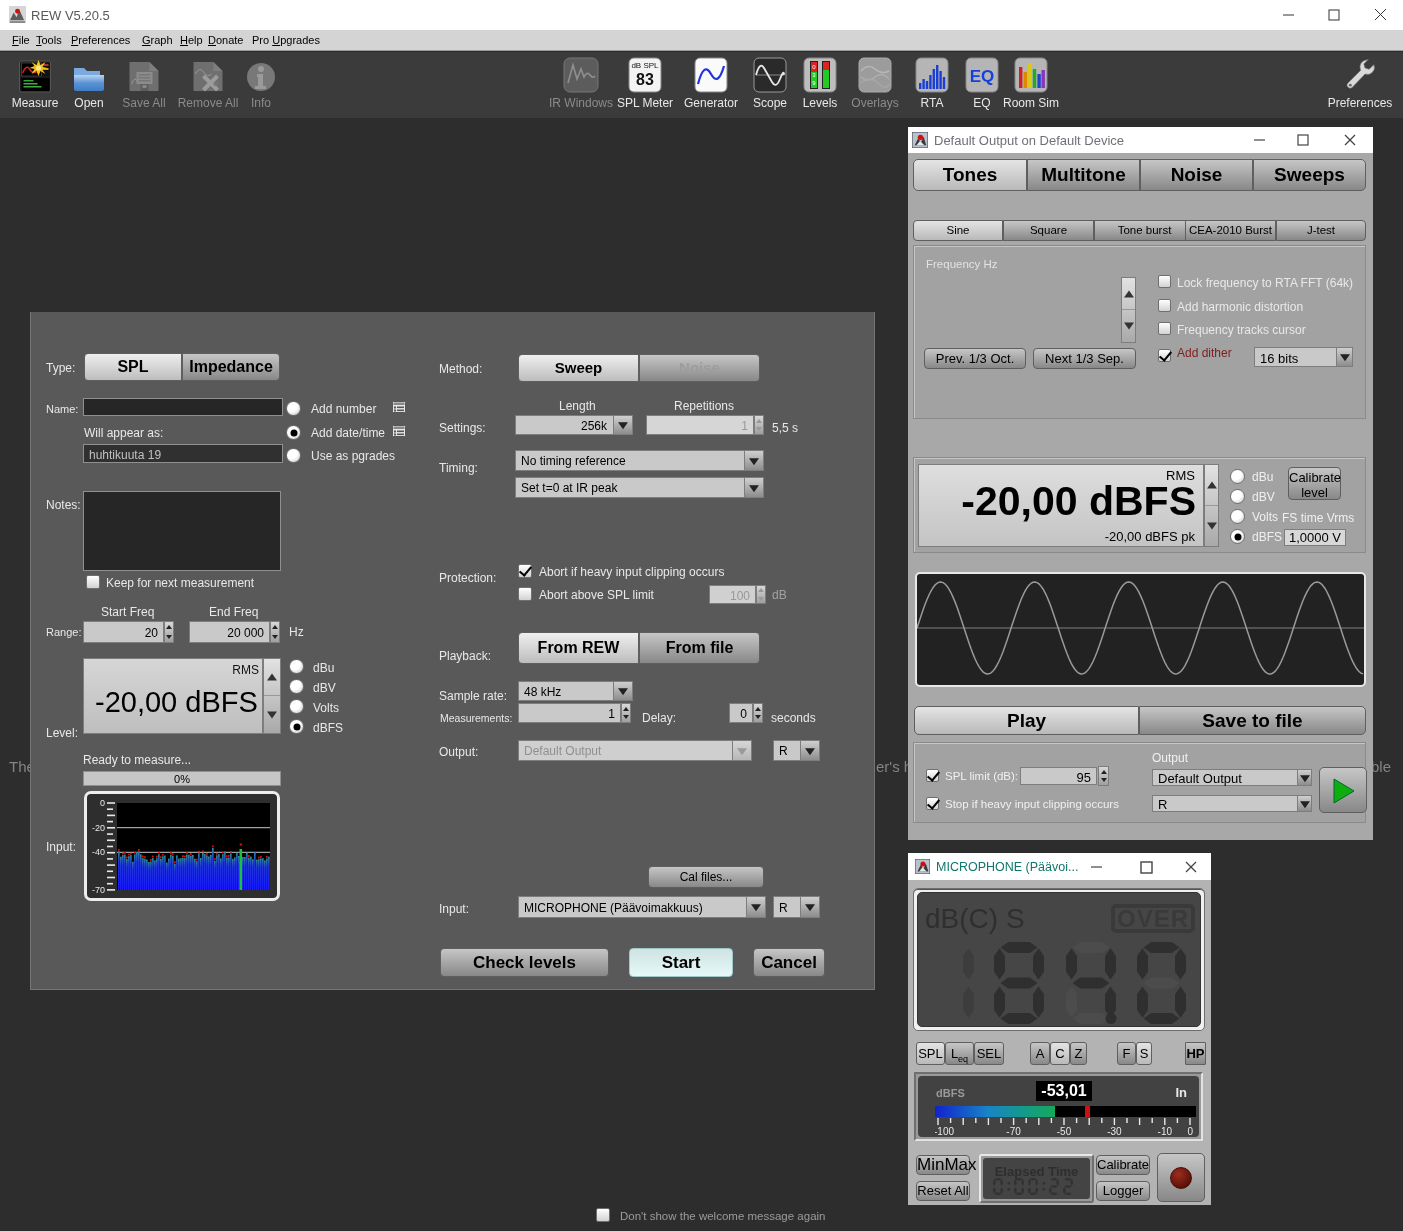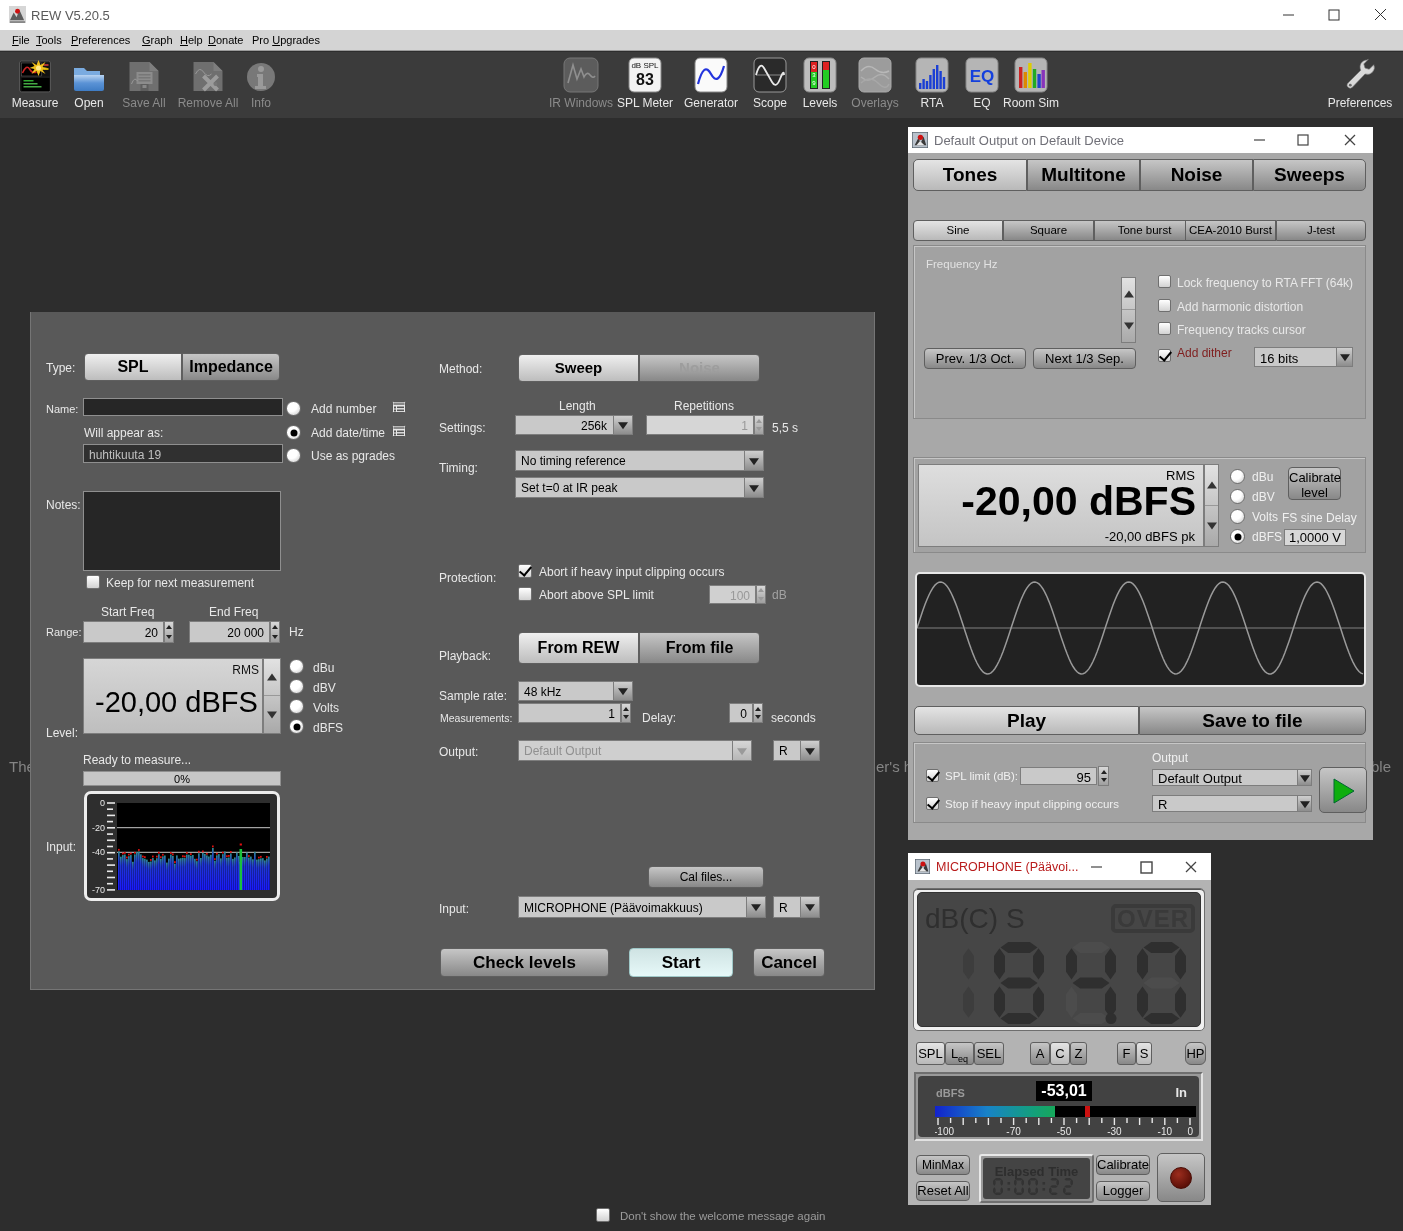--- a/index.html
+++ b/index.html
@@ -625,21 +625,21 @@
       </div>
     <div class="radio" style="left:316px;top:11px"></div>
       <span class="abs" style="left:338px;top:12px;font-size:12px;color:#f0f0f0">dBu</span>
     <div class="radio" style="left:316px;top:31px"></div>
       <span class="abs" style="left:338px;top:32px;font-size:12px;color:#f0f0f0">dBV</span>
     <div class="radio" style="left:316px;top:51px"></div>
       <span class="abs" style="left:338px;top:52px;font-size:12px;color:#f0f0f0">Volts</span>
     <div class="radio on" style="left:316px;top:71px"></div>
       <span class="abs" style="left:338px;top:72px;font-size:12px;color:#f0f0f0">dBFS</span>
     <div class="btn" style="left:374px;top:9px;width:53px;height:33px;font-size:13px;line-height:15px;font-weight:normal;padding-top:2px">Calibrate<br>level</div>
-    <span class="abs" style="left:368px;top:53px;font-size:12px;color:#f0f0f0">FS sine Delay</span>
+    <span class="abs" style="left:368px;top:53px;font-size:12px;color:#f0f0f0">FS time Vrms</span>
     <div class="abs" style="left:370px;top:71px;width:62px;height:17px;background:#d8d8d8;border:1px solid #7d7d7d;font-size:13px;color:#000;text-align:center;line-height:15px">1,0000 V</div>
   </div>
 
   <div class="abs" style="left:7px;top:445px;width:451px;height:115px;background:#222;border:2px solid #e8e8e8;border-radius:5px">
     <svg width="447" height="111" viewBox="0 0 447 111">
       <line x1="0" y1="54" x2="447" y2="54" stroke="#808080" stroke-width="1"></line>
       <path d="M0,54.0 L2,47.9 L4,41.9 L6,36.1 L8,30.6 L10,25.5 L12,21.0 L14,17.0 L16,13.7 L18,11.1 L20,9.3 L22,8.2 L24,8.0 L26,8.6 L28,10.0 L30,12.2 L32,15.2 L34,18.8 L36,23.1 L38,27.9 L40,33.1 L42,38.8 L44,44.7 L46,50.8 L48,56.9 L50,63.0 L52,68.9 L54,74.6 L56,79.9 L58,84.7 L60,89.0 L62,92.7 L64,95.6 L66,97.9 L68,99.3 L70,100.0 L72,99.8 L74,98.8 L76,97.0 L78,94.5 L80,91.2 L82,87.3 L84,82.7 L86,77.7 L88,72.2 L90,66.5 L92,60.4 L94,54.3 L96,48.2 L98,42.2 L100,36.4 L102,30.9 L104,25.8 L106,21.2 L108,17.2 L110,13.8 L112,11.2 L114,9.3 L116,8.3 L118,8.0 L120,8.6 L122,9.9 L124,12.1 L126,15.0 L128,18.6 L130,22.8 L132,27.6 L134,32.8 L136,38.5 L138,44.4 L140,50.4 L142,56.6 L144,62.7 L146,68.6 L148,74.3 L150,79.6 L152,84.5 L154,88.8 L156,92.5 L158,95.5 L160,97.8 L162,99.3 L164,100.0 L166,99.8 L168,98.9 L170,97.1 L172,94.6 L174,91.4 L176,87.5 L178,83.0 L180,78.0 L182,72.5 L184,66.8 L186,60.8 L188,54.6 L190,48.5 L192,42.5 L194,36.7 L196,31.1 L198,26.0 L200,21.4 L202,17.4 L204,14.0 L206,11.3 L208,9.4 L210,8.3 L212,8.0 L214,8.5 L216,9.9 L218,12.0 L220,14.8 L222,18.4 L224,22.6 L226,27.3 L228,32.6 L230,38.2 L232,44.1 L234,50.1 L236,56.3 L238,62.4 L240,68.3 L242,74.0 L244,79.3 L246,84.2 L248,88.6 L250,92.3 L252,95.4 L254,97.7 L256,99.2 L258,99.9 L260,99.8 L262,98.9 L264,97.2 L266,94.8 L268,91.6 L270,87.7 L272,83.2 L274,78.2 L276,72.8 L278,67.1 L280,61.1 L282,55.0 L284,48.8 L286,42.8 L288,37.0 L290,31.4 L292,26.3 L294,21.6 L296,17.6 L298,14.2 L300,11.5 L302,9.5 L304,8.3 L306,8.0 L308,8.5 L310,9.8 L312,11.8 L314,14.7 L316,18.2 L318,22.3 L320,27.1 L322,32.3 L324,37.9 L326,43.7 L328,49.8 L330,55.9 L332,62.0 L334,68.0 L336,73.7 L338,79.1 L340,84.0 L342,88.4 L344,92.1 L346,95.2 L348,97.6 L350,99.1 L352,99.9 L354,99.9 L356,99.0 L358,97.4 L360,94.9 L362,91.8 L364,87.9 L366,83.5 L368,78.5 L370,73.1 L372,67.4 L374,61.4 L376,55.3 L378,49.2 L380,43.1 L382,37.3 L384,31.7 L386,26.5 L388,21.9 L390,17.8 L392,14.3 L394,11.6 L396,9.6 L398,8.4 L400,8.0 L402,8.4 L404,9.7 L406,11.7 L408,14.5 L410,18.0 L412,22.1 L414,26.8 L416,32.0 L418,37.6 L420,43.4 L422,49.5 L424,55.6 L426,61.7 L428,67.7 L430,73.4 L432,78.8 L434,83.7 L436,88.1 L438,91.9 L440,95.1 L442,97.5 L444,99.1 L446,99.9" fill="none" stroke="#9a9a9a" stroke-width="1.5"></path>
     </svg>
   </div>
 
@@ -674,21 +674,21 @@
 
 <div id="spl" class="abs" style="left:908px;top:853px;width:303px;height:352px;background:#b3b3b3">
 
   <div class="abs" style="left:0;top:0;width:303px;height:27px;background:#ffffff">
     <svg class="abs" style="left:7px;top:6px" width="15" height="15" viewBox="0 0 18 18">
       <rect x="0" y="0" width="18" height="18" fill="#b9c2cc" stroke="#55606a" stroke-width="1.5"></rect>
       <path d="M3 15 L7 7 L10 12 L13 5 L16 15 Z" fill="#3a3a3a"></path>
       <path d="M5 15 L9 10 L14 15 Z" fill="#e8e8e8"></path>
       <circle cx="9.5" cy="6" r="3" fill="#cc1111"></circle>
     </svg>
-    <span class="abs" style="left:28px;top:7px;font-size:12.5px;color:#b91c1c">MICROPHONE (Päävoi...</span>
+    <span class="abs" style="left:28px;top:7px;font-size:12.5px;color:#0f766e">MICROPHONE (Päävoi...</span>
     <svg class="abs" style="left:180px;top:6px" width="115" height="15" viewBox="0 0 115 15">
       <line x1="3" y1="8" x2="14" y2="8" stroke="#444" stroke-width="1.2"></line>
       <rect x="53" y="3" width="11" height="11" fill="none" stroke="#444" stroke-width="1.4"></rect>
       <line x1="98" y1="3" x2="108" y2="13" stroke="#444" stroke-width="1.2"></line>
       <line x1="108" y1="3" x2="98" y2="13" stroke="#444" stroke-width="1.2"></line>
     </svg>
   </div>
 
   <div class="abs" style="left:5px;top:35px;width:292px;height:143px;background:#f0f0f0;border:1px solid #6e6e6e;border-radius:5px;box-shadow:inset 0 1px 0 #555">
     <div class="abs" style="left:3px;top:3px;width:284px;height:135px;background:#464646;border-radius:5px;border:1px solid #333">
@@ -724,21 +724,21 @@
   </div>
 
   <div class="btn lit" style="left:8px;top:189px;width:29px;height:23px;font-size:13px;line-height:21px;font-weight:normal;border-radius:3px">SPL</div>
   <div class="btn" style="left:37px;top:189px;width:29px;height:23px;font-size:13px;line-height:21px;font-weight:normal;border-radius:3px">L<sub style="font-size:9px">eq</sub></div>
   <div class="btn" style="left:66px;top:189px;width:30px;height:23px;font-size:13px;line-height:21px;font-weight:normal;border-radius:3px">SEL</div>
   <div class="btn" style="left:122px;top:189px;width:20px;height:23px;font-size:13px;line-height:21px;font-weight:normal;border-radius:3px">A</div>
   <div class="btn lit" style="left:142px;top:189px;width:20px;height:23px;font-size:13px;line-height:21px;font-weight:normal;border-radius:3px">C</div>
   <div class="btn" style="left:162px;top:189px;width:17px;height:23px;font-size:13px;line-height:21px;font-weight:normal;border-radius:3px">Z</div>
   <div class="btn" style="left:209px;top:189px;width:19px;height:23px;font-size:13px;line-height:21px;font-weight:normal;border-radius:3px">F</div>
   <div class="btn lit" style="left:228px;top:189px;width:16px;height:23px;font-size:13px;line-height:21px;font-weight:normal;border-radius:3px">S</div>
-  <div class="btn" style="left:277px;top:189px;width:21px;height:23px;font-size:13px;line-height:21px;font-weight:normal;border-radius:6px">HP</div>
+  <div class="btn" style="left:277px;top:189px;width:21px;height:23px;font-size:13px;line-height:21px;font-weight:bold;border-radius:1px">HP</div>
 
   <div class="abs" style="left:6px;top:219px;width:289px;height:69px;background:#9a9a9a;border:2px solid;border-color:#6f6f6f #e2e2e2 #e2e2e2 #6f6f6f">
     <div class="abs" style="left:2px;top:2px;width:281px;height:61px;background:#424242;border-radius:4px">
       <span class="abs" style="left:18px;top:11px;font-size:11px;font-weight:bold;color:#9a9a9a">dBFS</span>
       <div class="abs" style="left:118px;top:5px;width:56px;height:20px;background:#000;color:#fff;font-size:16px;font-weight:bold;text-align:center;line-height:20px">-53,01</div>
       <span class="abs" style="right:12px;top:9px;font-size:13px;font-weight:bold;color:#e8e8e8">In</span>
       <div class="abs" style="left:17px;top:30px;width:261px;height:11px;background:linear-gradient(90deg,#1222cc 0%,#1883c8 20%,#13a07a 38%,#16a85a 46%,#000 46%,#000 57.5%,#cc1111 57.5%,#cc1111 59.5%,#000 59.5%,#000 100%)"></div>
       <svg class="abs" style="left:17px;top:41px" width="262" height="20" viewBox="0 0 262 20">
           <line x1="3.0" y1="1" x2="3.0" y2="8" stroke="#e8e8e8" stroke-width="1.4"></line>
           <line x1="15.6" y1="1" x2="15.6" y2="6" stroke="#e8e8e8" stroke-width="1.4"></line>
@@ -764,21 +764,21 @@
           <text x="-1.0" y="18" font-size="10" fill="#e8e8e8" text-anchor="start" font-family="Liberation Sans">-100</text>
           <text x="78.6" y="18" font-size="10" fill="#e8e8e8" text-anchor="middle" font-family="Liberation Sans">-70</text>
           <text x="129.0" y="18" font-size="10" fill="#e8e8e8" text-anchor="middle" font-family="Liberation Sans">-50</text>
           <text x="179.4" y="18" font-size="10" fill="#e8e8e8" text-anchor="middle" font-family="Liberation Sans">-30</text>
           <text x="229.8" y="18" font-size="10" fill="#e8e8e8" text-anchor="middle" font-family="Liberation Sans">-10</text>
           <text x="258.0" y="18" font-size="10" fill="#e8e8e8" text-anchor="end" font-family="Liberation Sans">0</text>
         </svg>
     </div>
   </div>
 
-  <div class="btn" style="left:8px;top:302px;width:54px;height:20px;font-size:12px;line-height:18px;font-weight:normal;border-radius:4px">MinMax</div>
+  <div class="btn" style="left:8px;top:302px;width:54px;height:20px;font-size:17px;line-height:18px;font-weight:normal;border-radius:4px">MinMax</div>
   <div class="btn" style="left:8px;top:328px;width:54px;height:20px;font-size:13px;line-height:18px;font-weight:normal;border-radius:4px">Reset All</div>
   <div class="abs" style="left:71px;top:301px;width:115px;height:49px;background:#9a9a9a;border:2px solid;border-color:#e8e8e8 #6f6f6f #6f6f6f #e8e8e8;border-radius:3px">
     <div class="abs" style="left:2px;top:2px;width:107px;height:41px;background:#444444;border-radius:3px">
       <div style="text-align:center;font-size:13px;font-weight:bold;color:#2e2e2e;margin-top:6px">Elapsed Time</div>
       <svg class="abs" style="left:8px;top:19px" width="92" height="19" viewBox="0 0 92 19">
           <polygon points="3.3,2.3 5.119999999999999,0.9999999999999998 8.879999999999999,0.9999999999999998 10.7,2.3 8.879999999999999,3.5999999999999996 5.119999999999999,3.5999999999999996" fill="#333"></polygon>
           <polygon points="10.7,2.3000000000000003 12.0,4.12 12.0,7.029999999999999 10.7,8.85 9.399999999999999,7.029999999999999 9.399999999999999,4.12" fill="#333"></polygon>
           <polygon points="10.7,10.15 12.0,11.97 12.0,14.879999999999999 10.7,16.7 9.399999999999999,14.879999999999999 9.399999999999999,11.97" fill="#333"></polygon>
           <polygon points="3.3,16.7 5.119999999999999,15.399999999999999 8.879999999999999,15.399999999999999 10.7,16.7 8.879999999999999,18.0 5.119999999999999,18.0" fill="#333"></polygon>
           <polygon points="3.3,10.15 4.6,11.97 4.6,14.879999999999999 3.3,16.7 1.9999999999999998,14.879999999999999 1.9999999999999998,11.97" fill="#333"></polygon>

